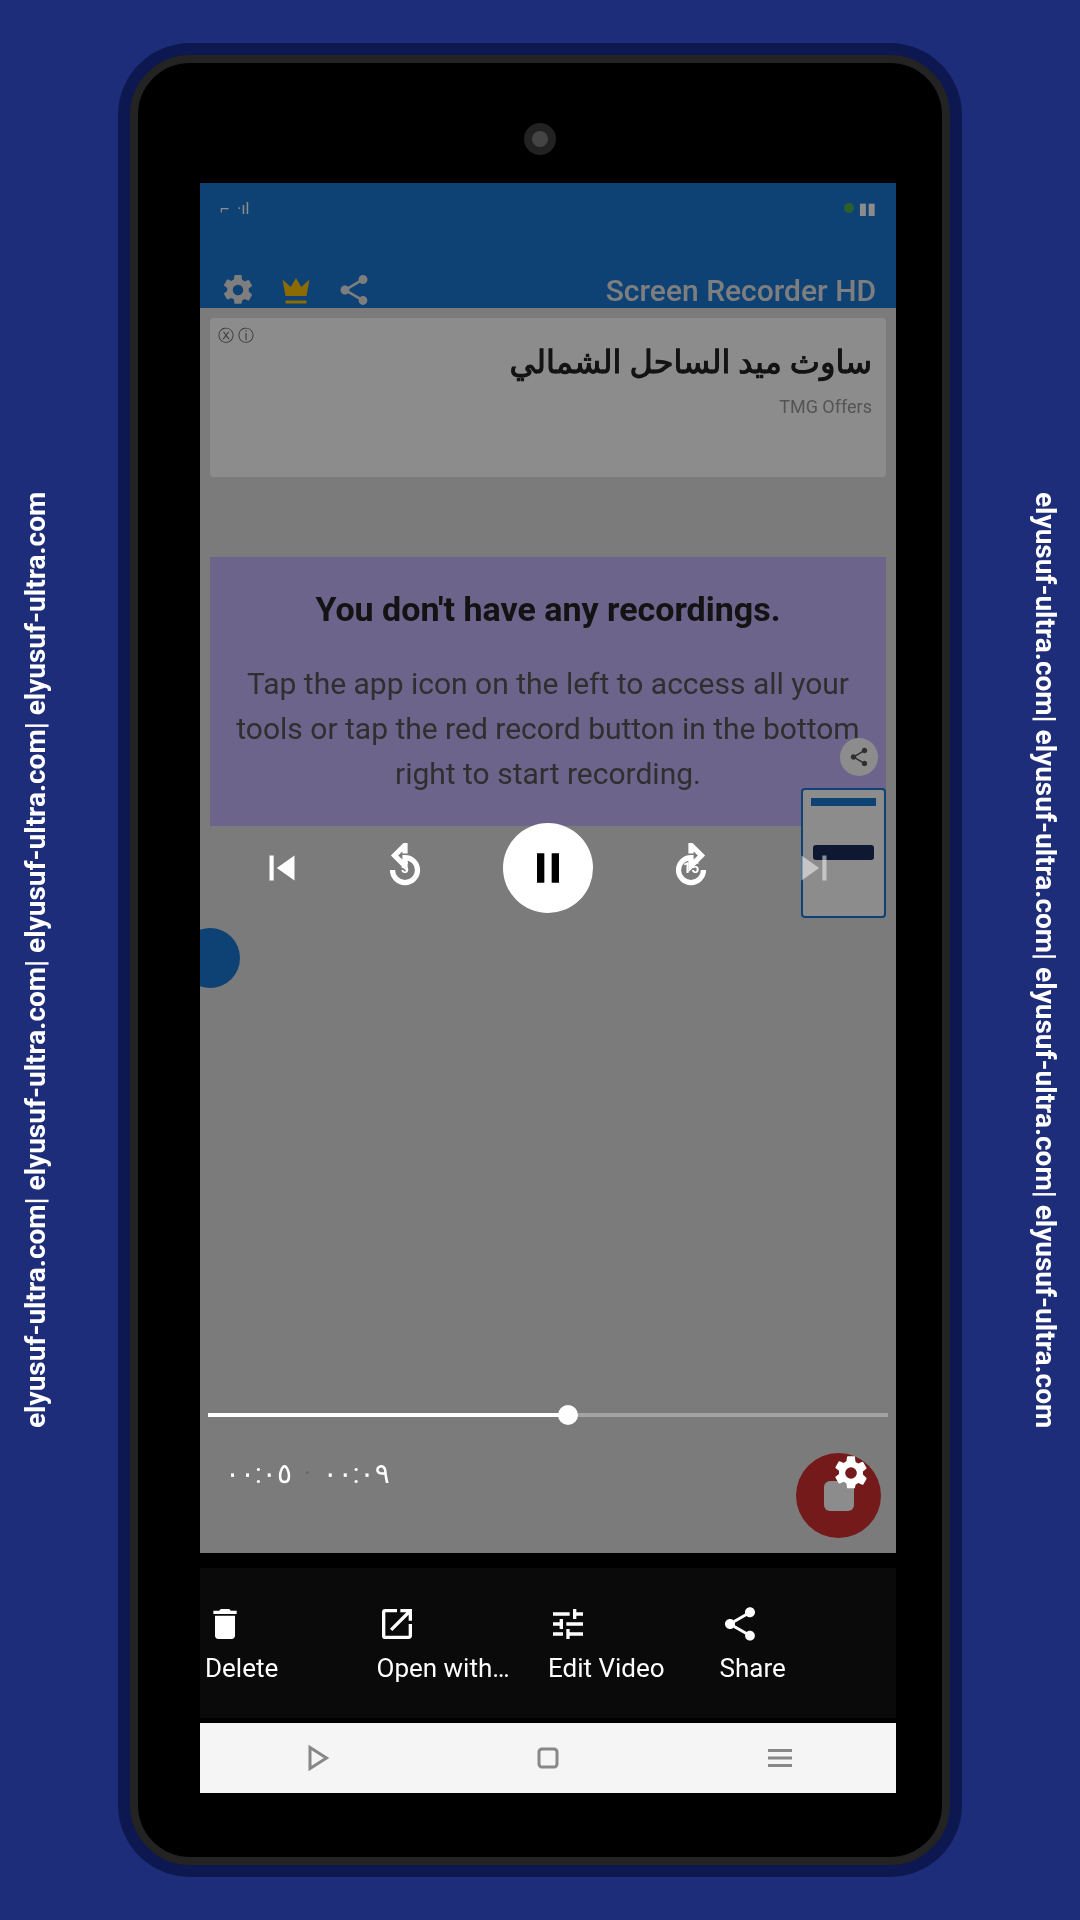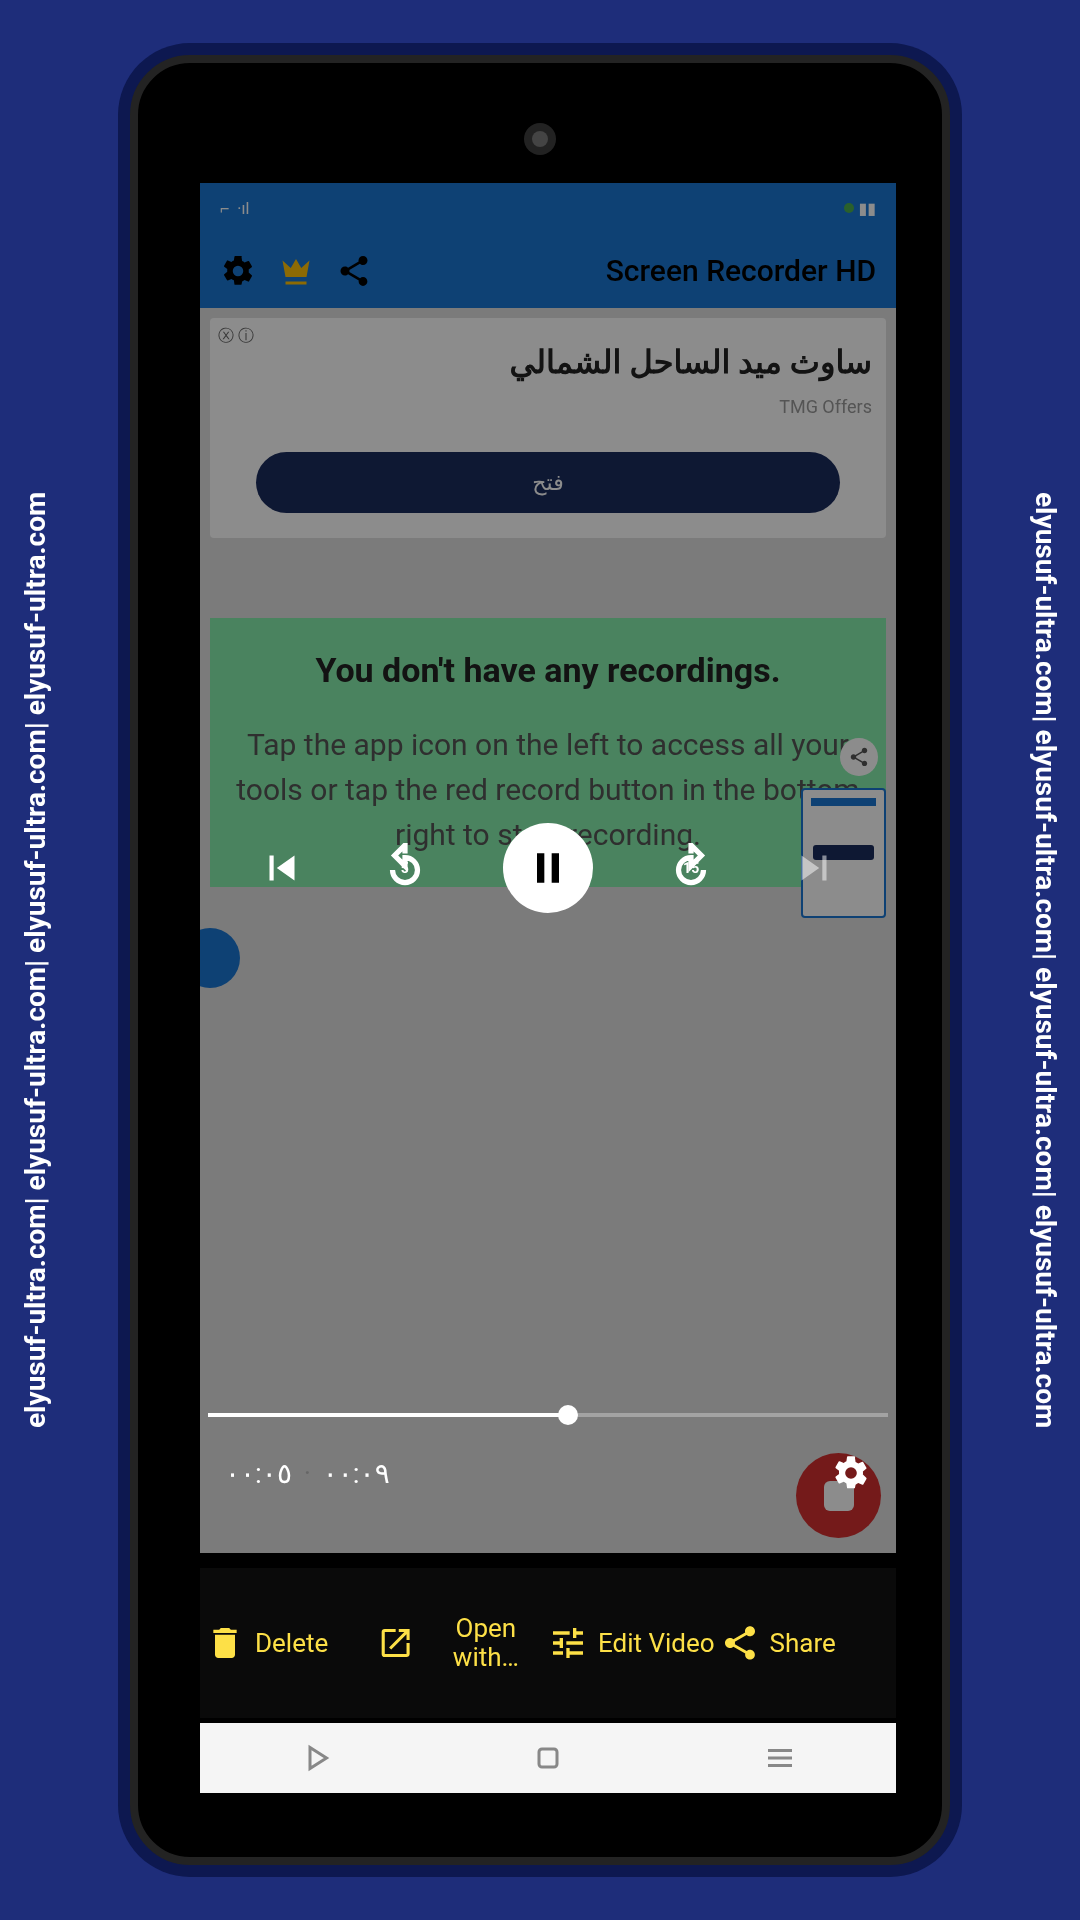--- a/index.html
+++ b/index.html
@@ -17,36 +17,36 @@
   
   .screen{position:absolute;left:62px;top:120px;width:696px;height:1370px;background:#000;overflow:hidden}
   
   
   .app-behind{position:absolute;left:0;top:0;width:100%;height:100%;filter:brightness(0.55)}
   .statusbar{height:50px;background:#1976d2;display:flex;align-items:center;padding:0 20px;color:#fff;font-size:16px;justify-content:space-between}
   .status-left{display:flex;gap:8px}
   .status-right{display:flex;gap:4px;align-items:center}
   .status-right .dot{width:10px;height:10px;background:#4caf50;border-radius:50%}
   
-  .app-header{height:75px;background:#1976d2;display:flex;align-items:center;padding:0 20px;color:#000000}
+  .app-header{height:75px;background:#1976d2;display:flex;align-items:flex-end;padding:0 20px;color:#e5e5e5}
   .hdr-ico{width:36px;height:36px;display:flex;align-items:center;justify-content:center;margin-right:22px}
   .hdr-title{margin-left:auto;font-size:30px;font-weight:500}
   
   .app-body{background:#e0e0e0;padding:10px;height:calc(100% - 125px);position:relative}
   
   .ad-card{background:#fff;border-radius:4px;padding:25px 14px;text-align:right;position:relative}
   .ad-close{position:absolute;top:8px;left:8px;font-size:16px;color:#666}
   .ad-title{font-size:32px;font-weight:bold;color:#222;margin-bottom:15px;direction:rtl}
   .ad-desc{font-size:22px;color:#888;line-height:1.5;margin-bottom:10px;direction:rtl}
   .ad-sub{font-size:18px;color:#999;margin-bottom:35px;direction:rtl}
   .ad-btn{display:block;width:90%;margin:0 auto;background:#1a2b5c;color:#fff;border-radius:40px;padding:18px;text-align:center;font-size:22px}
   
   .body-share{position:absolute;right:18px;top:430px;width:38px;height:38px;background:#fff;border-radius:50%;display:flex;align-items:center;justify-content:center;color:#555}
   
-  .empty-box{background:#86efac;margin-top:80px;padding:30px 20px;text-align:center}
+  .empty-box{background:#c4b5fd;margin-top:80px;padding:30px 20px;text-align:center}
   .empty-title{font-size:34px;font-weight:bold;color:#222;line-height:1.3;margin-bottom:30px}
   .empty-text{font-size:30px;color:#555;line-height:1.5}
   
   .side-bubble{position:absolute;left:-20px;top:620px;width:60px;height:60px;background:#1976d2;border-radius:50%}
   
   .mini-window{position:absolute;right:10px;top:480px;width:85px;height:130px;border:2px solid #1976d2;background:#fff;border-radius:4px}
   .mini-window::before{content:"";position:absolute;top:8px;left:8px;right:8px;height:8px;background:#1976d2}
   .mini-window::after{content:"";position:absolute;top:55px;left:10px;right:10px;height:15px;background:#1a2b5c;border-radius:3px}
   
   .rec-btn{position:absolute;right:15px;bottom:15px;width:85px;height:85px;background:#d32f2f;border-radius:50%;display:flex;align-items:center;justify-content:center}
@@ -66,21 +66,21 @@
   .progress-fill{position:absolute;left:0;top:0;height:100%;width:53%;background:#fff}
   .progress-thumb{position:absolute;left:53%;top:50%;transform:translate(-50%,-50%);width:20px;height:20px;background:#fff;border-radius:50%}
   
   .time-row{position:absolute;top:1270px;left:0;width:100%;display:flex;align-items:center;padding:0 25px}
   .time{color:#fff;font-size:28px}
   .time-sep{color:#666;margin:0 12px;font-size:26px}
   .gear-right{margin-left:auto;color:#fff}
   
   
   .bottombar{position:absolute;left:62px;top:1505px;width:696px;height:150px;background:#0a0a0a;display:flex;align-items:center;justify-content:space-around;padding:0 5px}
-  .bb-item{display:flex;flex-direction:row;align-items:center;color:#fde047;gap:10px;flex:1}
+  .bb-item{display:flex;flex-direction:column;align-items:flex-start;color:#ffffff;gap:10px;flex:1}
   .bb-ico{width:40px;height:40px;display:flex;align-items:center;justify-content:center}
   .bb-label{font-size:26px;text-align:center;line-height:1.1}
   
   
   .navbar{position:absolute;left:62px;top:1660px;width:696px;height:70px;background:#f5f5f5;display:flex;align-items:center;justify-content:space-around}
   .nav-ico{width:36px;height:36px;color:#888;display:flex;align-items:center;justify-content:center}
   
   svg{width:100%;height:100%}
 </style>
 </head>
@@ -123,21 +123,20 @@
             </svg>
         </div>
         <div class="hdr-title">Screen Recorder HD</div>
       </div>
 
       <div class="app-body">
         <div class="ad-card">
           <div class="ad-close">ⓧ ⓘ</div>
           <div class="ad-title">ساوث ميد الساحل الشمالي</div>
           <div class="ad-sub">TMG Offers</div>
-          <div class="ad-btn">فتح</div>
         </div>
 
         <div class="body-share">
           <svg viewBox="0 0 24 24" fill="currentColor" style="width:22px;height:22px">
               <path d="M18 16.08c-.76 0-1.44.3-1.96.77L8.91 12.7c.05-.23.09-.46.09-.7s-.04-.47-.09-.7l7.05-4.11c.54.5 1.25.81 2.04.81 1.66 0 3-1.34 3-3s-1.34-3-3-3-3 1.34-3 3c0 .24.04.47.09.7L8.04 9.81C7.5 9.31 6.79 9 6 9c-1.66 0-3 1.34-3 3s1.34 3 3 3c.79 0 1.5-.31 2.04-.81l7.12 4.16c-.05.21-.08.43-.08.65 0 1.61 1.31 2.92 2.92 2.92s2.92-1.31 2.92-2.92-1.31-2.92-2.92-2.92z"></path>
             </svg>
         </div>
 
         <div class="side-bubble"></div>
         <div class="mini-window"></div>

